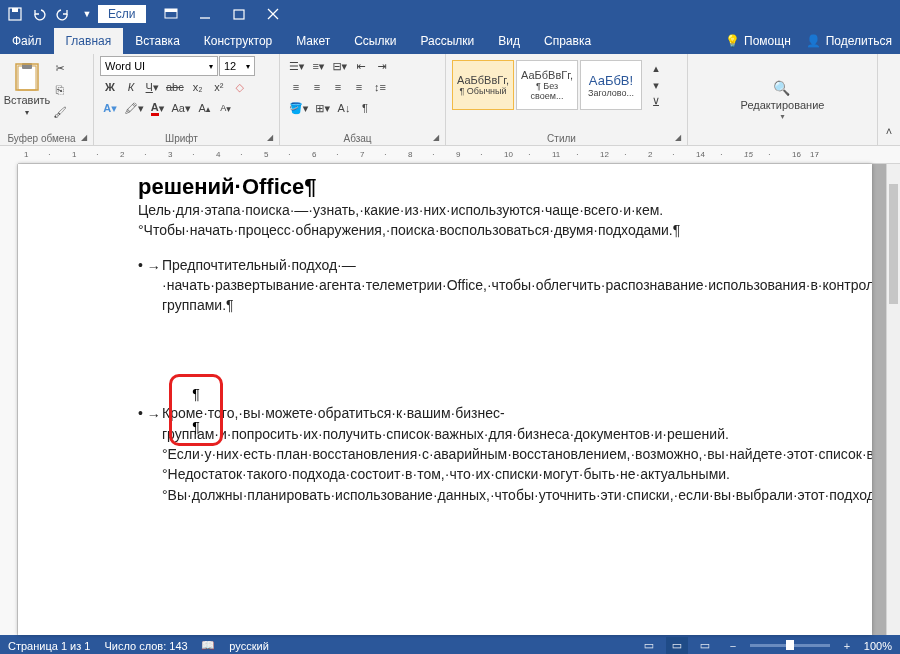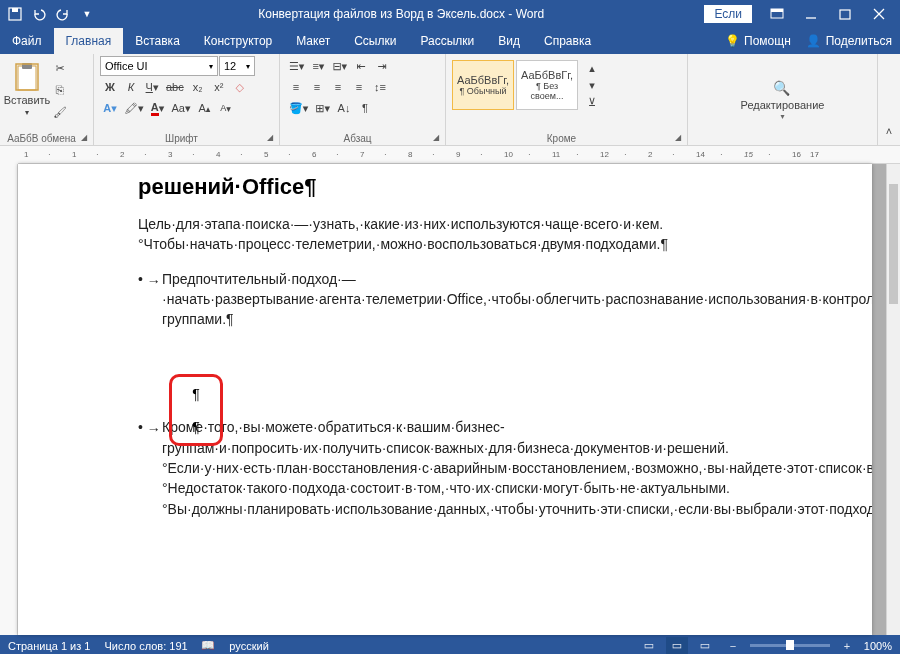--- a/index.html
+++ b/index.html
@@ -32,21 +32,21 @@
 .stylebox { border: 1px solid #c8c8c8; background: #fff; width: 62px; height: 50px; display: flex; flex-direction: column; align-items: center; justify-content: center; font-size: 9px; cursor: pointer; color: #444; padding: 2px; text-align: center; overflow: hidden; }
 .stylebox.sel { border-color: #f2ba45; background: #fdeec8; }
 
 .ruler { height: 18px; background: #f8f8f8; border-bottom: 1px solid #d4d4d4; display: flex; }
 .vruler { width: 18px; background: #f8f8f8; border-right: 1px solid #d4d4d4; }
 .rulermarks { flex: 1; position: relative; font-size: 8px; color: #666; overflow: hidden; }
 .rulermarks span { position: absolute; top: 4px; }
 
 .docarea { display: flex; height: 471px; background: #afafaf; }
 .page { background: #fff; flex: 1; margin: 0 14px 0 0; padding: 10px 60px 10px 120px; overflow: hidden; box-shadow: 0 0 4px rgba(0,0,0,0.3); position: relative; }
-.page h2 { font-size: 22px; font-weight: bold; color: #000; margin-bottom: 14px; font-family: "Segoe UI", sans-serif; }
+.page h2 { font-size: 22px; font-weight: bold; color: #000; font-family: "Segoe UI", sans-serif; }
 .page p { font-size: 14px; color: #222; line-height: 1.45; margin-bottom: 14px; }
 .page ul { list-style: none; padding-left: 24px; }
 .page li { font-size: 14px; color: #222; line-height: 1.45; margin-bottom: 10px; position: relative; }
 .page li::before { content: "•  →"; position: absolute; left: -24px; }
 .redbox { border: 3px solid #e62020; border-radius: 10px; width: 54px; height: 72px; position: absolute; left: 151px; top: 210px; display: flex; flex-direction: column; justify-content: space-around; align-items: center; font-size: 14px; }
 .scrollbar-v { width: 14px; background: #f0f0f0; border-left: 1px solid #d4d4d4; position: relative; }
 .scrollthumb { position: absolute; left: 2px; right: 2px; top: 20px; height: 120px; background: #c6c6c6; }
 
 .statusbar { height: 21px; background: #2b579a; color: #fff; display: flex; align-items: center; font-size: 11px; padding: 0 8px; gap: 14px; }
 .statusbar .right { margin-left: auto; display: flex; align-items: center; gap: 6px; }
@@ -74,21 +74,20 @@
         </svg>
       </div>
     <div class="qat-btn">
         <svg width="14" height="14" viewBox="0 0 14 14">
           <path d="M5 3 A5 5 0 1 0 11 7" fill="none" stroke="#fff" stroke-width="1.3"></path>
           <path d="M11 3 L11 7 L7 7" fill="none" stroke="#fff" stroke-width="1.3"></path>
         </svg>
       </div>
     <div class="qat-btn" style="font-size:9px;color:#fff">▼</div>
   </div>
-  <div class="title-center">Конвертация файлов из Ворд в Эксель.docx  -  Word</div>
   <div class="loginbtn">Если</div>
   <div class="winbtns">
     <div class="winbtn">
         <svg width="14" height="12">
           <rect x="1" y="1" width="12" height="9" fill="none" stroke="#fff"></rect>
           <rect x="1" y="1" width="12" height="3" fill="#fff"></rect>
         </svg>
       </div>
     <div class="winbtn">
         <svg width="12" height="12">
@@ -142,30 +141,30 @@
           </svg>
         <span>Вставить</span>
         <span style="font-size:8px">▾</span>
       </div>
       <div class="ribcol" style="justify-content:flex-start;gap:2px;padding-top:2px">
         <div class="ribbtn">✂</div>
         <div class="ribbtn">⎘</div>
         <div class="ribbtn">🖌</div>
       </div>
     </div>
-    <div class="riblabel">АаБбВ обмена</div>
+    <div class="riblabel">Буфер обмена</div>
     <div class="riblauncher">◢</div>
   </div>
 
   <div class="ribgroup" style="width:186px">
     <div class="ribcontent">
         <div class="ribcol" style="width:100%">
       <div class="ribrow">
         <div class="fontbox" style="width:118px">
-              <span>Office UI</span>
+              <span>Word UI</span>
               <span style="margin-left:auto;font-size:8px">▾</span>
             </div>
         <div class="fontbox" style="width:36px">
               <span>12</span>
               <span style="margin-left:auto;font-size:8px">▾</span>
             </div>
       </div>
       <div class="ribrow">
         <div class="ribbtn">
               <b>Ж</b>
@@ -230,27 +229,31 @@
   <div class="ribgroup" style="width:242px">
     <div class="ribcontent" style="align-items:flex-start;padding-top:4px">
       <div class="stylebox sel">
         <div style="font-size:11px">АаБбВвГг,</div>
         <div>¶ Обычный</div>
       </div>
       <div class="stylebox">
         <div style="font-size:11px">АаБбВвГг,</div>
         <div>¶ Без своем...</div>
       </div>
+      <div class="stylebox">
+        <div style="font-size:13px;color:#2b579a">АаБбВ!</div>
+        <div>Заголово...</div>
+      </div>
       <div class="ribcol" style="justify-content:center;margin-left:2px">
         <div class="ribbtn" style="height:16px">▴</div>
         <div class="ribbtn" style="height:16px">▾</div>
         <div class="ribbtn" style="height:16px">⊻</div>
       </div>
     </div>
-    <div class="riblabel">Кроме</div>
+    <div class="riblabel">Стили</div>
     <div class="riblauncher">◢</div>
   </div>
 
   <div class="ribgroup" style="flex:1;min-width:110px">
     <div class="ribcontent" style="justify-content:center;align-items:center">
       <div class="ribcol" style="align-items:center">
         <div class="ribbtn" style="font-size:14px">🔍</div>
         <div style="font-size:11px;color:#444">Редактирование</div>
         <span style="font-size:8px;color:#666">▾</span>
       </div>
@@ -299,38 +302,38 @@
       <span style="left: 774px;">16</span>
       <span style="left: 798px;">·</span>
       <span style="left: 792px;">17</span>
     </div>
 </div>
 
 <div class="docarea">
   <div class="vruler"></div>
   <div class="page">
     <h2><span>решений·Office¶</span></h2>
-    <p>Цель·для·этапа·поиска·—·узнать,·какие·из·них·используются·чаще·всего·и·кем.°Чтобы·начать·процесс·телеметрии,·можно·воспользоваться·двумя·подходами.¶</p>
+    <p>Цель·для·этапа·поиска·—·узнать,·какие·из·них·используются·чаще·всего·и·кем.°Чтобы·начать·процесс·обнаружения,·поиска·воспользоваться·двумя·подходами.¶</p>
     <ul>
       <li>Предпочтительный·подход·—·начать·развертывание·агента·телеметрии·Office,·чтобы·облегчить·распознавание·использования·в·контролируемых·группах,·а·затем·использовать·эти·результаты·для·начала·обсуждения·с·бизнес-группами.¶</li>
       <li style="margin-top:88px">Кроме·того,·вы·можете·обратиться·к·вашим·бизнес-группам·и·попросить·их·получить·список·важных·для·бизнеса·документов·и·решений.°Если·у·них·есть·план·восстановления·с·аварийным·восстановлением,·возможно,·вы·найдете·этот·список·в·своем·плане.°Недостаток·такого·подхода·состоит·в·том,·что·их·списки·могут·быть·не·актуальными.°Вы·должны·планировать·использование·данных,·чтобы·уточнить·эти·списки,·если·вы·выбрали·этот·подход.¶</li>
     </ul>
     <div class="redbox">
       <span>¶</span>
       <span>¶</span>
     </div>
   </div>
   <div class="scrollbar-v">
     <div class="scrollthumb"></div>
   </div>
 </div>
 
 <div class="statusbar">
   <span>Страница 1 из 1</span>
-  <span>Число слов: 191</span>
+  <span>Число слов: 143</span>
   <span>📖</span>
   <span>русский</span>
   <div class="right">
     <div class="viewbtn">▭</div>
     <div class="viewbtn" style="background:#1e4a84">▭</div>
     <div class="viewbtn">▭</div>
     <div class="viewbtn">−</div>
     <div class="slider">
         <div class="sliderthumb"></div>
       </div>

